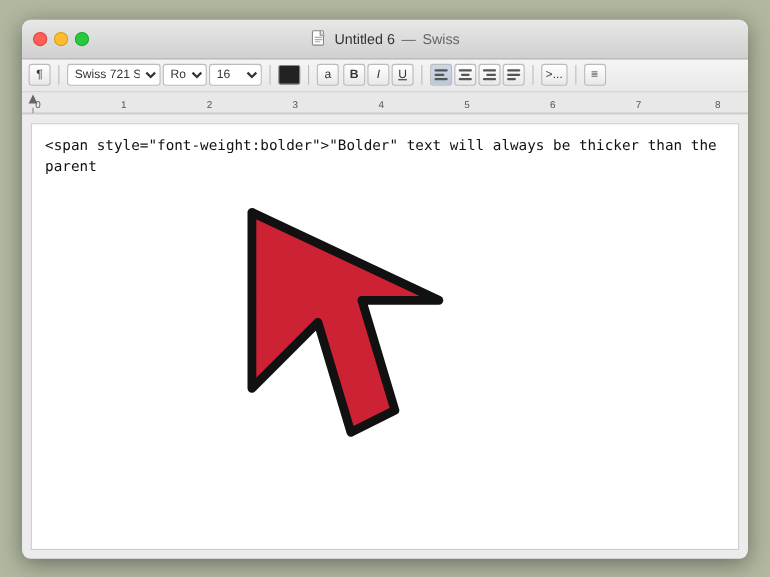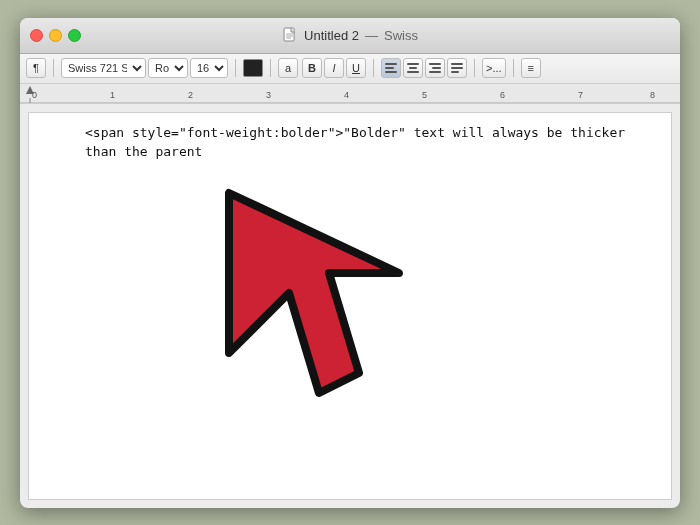--- a/index.html
+++ b/index.html
@@ -109,21 +109,21 @@
       border: 1px solid #bbb;
       border-radius: 3px;
       background: white;
       padding: 0 2px;
       color: #333;
       cursor: pointer;
     }
 
     .toolbar-select.font-name { width: 85px; }
     .toolbar-select.font-style { width: 40px; }
-    .toolbar-select.font-size { width: 38px; }
+    .toolbar-select.font-size { width: 48px; }
 
     .toolbar-divider {
       width: 1px;
       height: 18px;
       background: #bbb;
       margin: 0 3px;
     }
 
     .color-box {
       width: 20px;
@@ -192,21 +192,20 @@
     }
 
     
     .document-area {
       flex: 1;
       background: white;
       margin: 8px;
       border: 1px solid #ccc;
       overflow: auto;
       position: relative;
-      padding-left: 44px;
     }
 
     .document-content {
       padding: 10px 12px;
       font-family: monospace;
       font-size: 13px;
       line-height: 1.5;
       color: #111;
     }
 
@@ -233,21 +232,21 @@
       <div class="traffic-light maximize"></div>
     </div>
     <div class="title-bar-center">
       <svg class="doc-icon" viewBox="0 0 16 16">
         <rect x="2" y="1" width="10" height="13" rx="1" fill="white" stroke="#888" stroke-width="1"></rect>
         <polyline points="9,1 9,5 13,5" fill="#ddd" stroke="#888" stroke-width="1"></polyline>
         <line x1="4" y1="7" x2="11" y2="7" stroke="#aaa" stroke-width="1"></line>
         <line x1="4" y1="9" x2="11" y2="9" stroke="#aaa" stroke-width="1"></line>
         <line x1="4" y1="11" x2="9" y2="11" stroke="#aaa" stroke-width="1"></line>
       </svg>
-      <span class="title-text">Untitled 2</span>
+      <span class="title-text">Untitled 6</span>
       <span class="title-separator">—</span>
       <span class="title-status">Swiss</span>
     </div>
   </div>
 
   <div class="toolbar">
     <div class="toolbar-group">
       <button class="toolbar-btn">¶</button>
     </div>
 

